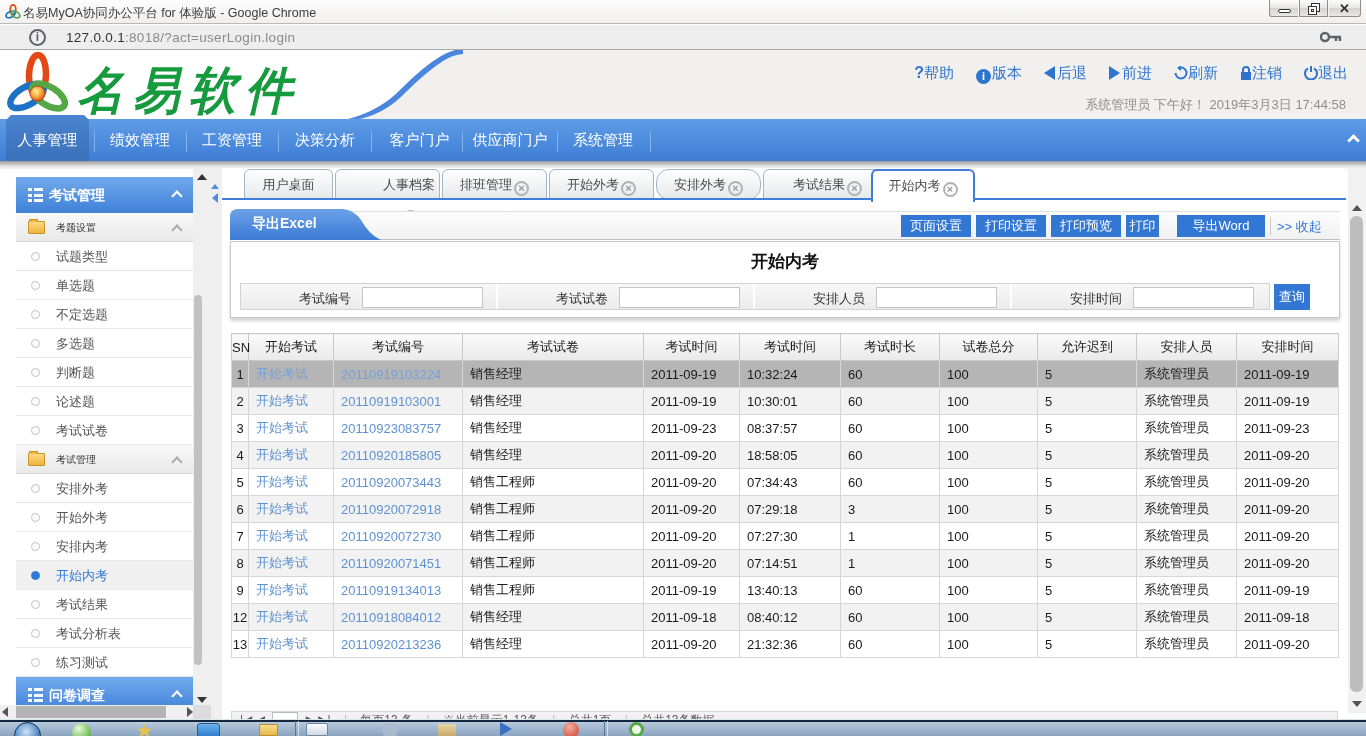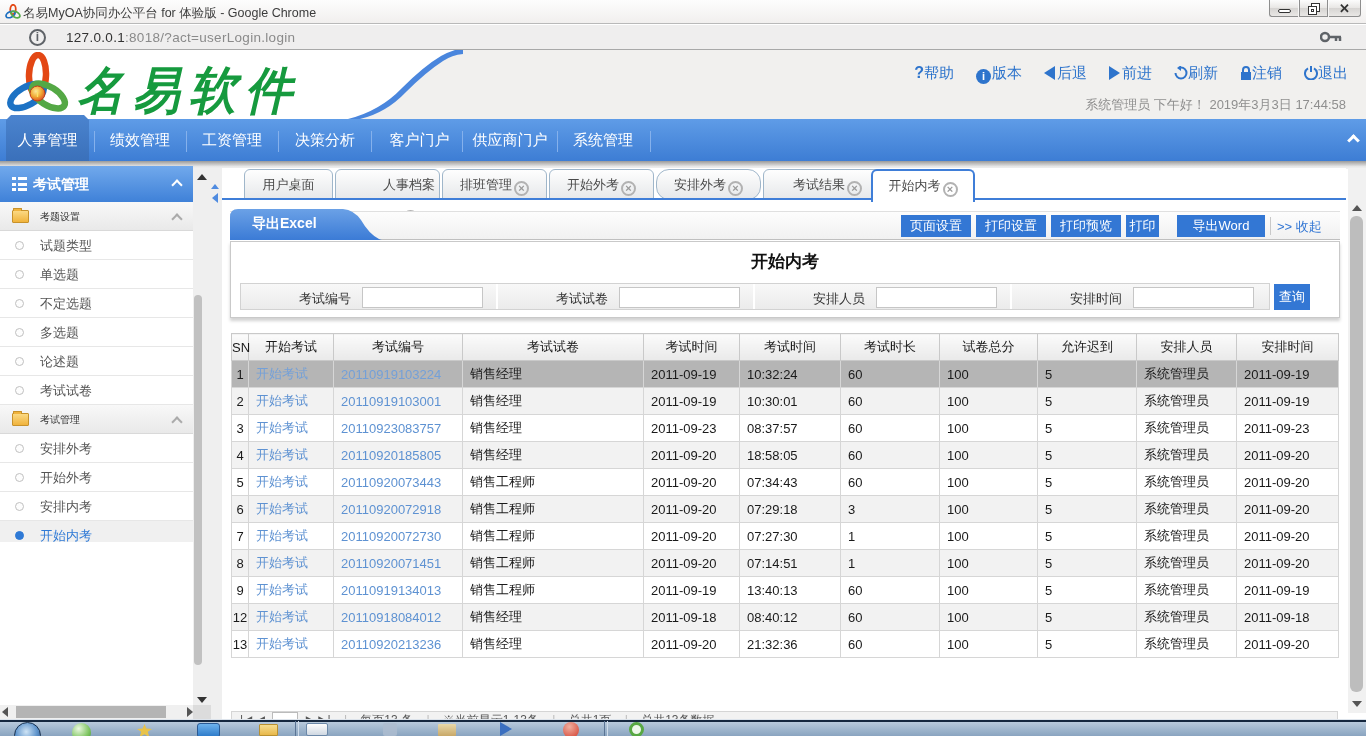--- a/index.html
+++ b/index.html
@@ -34,21 +34,21 @@
   #userinfo { top:96px; right:20px; font-size:13px; color:#8f8f8f; }
 
   
   #nav { left:0; top:119px; width:1366px; height:42px; background:linear-gradient(#5f9ce7,#3d7dd4); }
   #navshadow { left:0; top:161px; width:1366px; height:8px; background:linear-gradient(#9a9a9a,#e8e8e8 70%,#f2f2f2); }
   .navitem { position:absolute; top:119px; height:42px; line-height:42px; color:#fff; font-size:15px; text-align:center; }
   .navsep { position:absolute; top:131px; height:21px; width:1px; background:#85b1ec; }
   #navactive { position:absolute; left:6px; top:115px; width:83px; height:46px; background:linear-gradient(#4b84cf,#3a70ba); clip-path:polygon(5px 0, 78px 0, 83px 5px, 83px 46px, 0 46px, 0 5px); }
 
   
-  #sidebar { left:0; top:166px; width:193px; height:376px; background:#fff; overflow:hidden; }
+  #sidebar { left:0; top:177px; width:193px; height:528px; background:#fff; overflow:hidden;padding-left:16px; }
   .sbheader { position:relative; height:36px; background:linear-gradient(#71a9ec,#3f81d8); color:#fff; font-size:14px; font-weight:bold; line-height:36px; }
   .sbheader .txt { margin-left:33px; }
   .sbfolder { position:relative; height:29px; background:linear-gradient(#f8f8f8,#e9e9e9); border-bottom:1px solid #d9d9d9; font-size:10px; color:#333; line-height:29px; }
   .sbfolder .txt { margin-left:40px; }
   .sbitem { position:relative; height:29px; background:#fff; border-bottom:1px solid #e7e7e7; font-size:13px; color:#555; line-height:29px; }
   .sbitem .txt { margin-left:40px; }
   .sbitem.active { background:#f0f0f0; color:#2f7ad6; }
   .bullet { position:absolute; left:15px; top:10px; width:9px; height:9px; border:1px solid #c0c0c0; border-radius:50%; background:#fdfdfd; }
   .sbitem.active .bullet { background:#2f7ad6; border-color:#2f7ad6; }
   .chev { position:absolute; right:12px; top:15px; width:8px; height:8px; border-left:2px solid #fff; border-top:2px solid #fff; transform:rotate(45deg); }
@@ -209,20 +209,21 @@
   <div class="abs" style="left:1349px;top:136px;width:9px;height:9px;border-left:3px solid #fff;border-top:3px solid #fff;transform:rotate(45deg);"></div>
   <div class="abs" id="navshadow"></div>
 
   <div class="abs" id="sidebar">
     <div class="sbheader"><span class="licon"></span><span class="txt">考试管理</span><span class="chev"></span></div>
     <div class="sbfolder"><span class="ficon"></span><span class="txt">考题设置</span><span class="chev chevg"></span></div>
     <div class="sbitem"><span class="bullet"></span><span class="txt">试题类型</span></div>
     <div class="sbitem"><span class="bullet"></span><span class="txt">单选题</span></div>
     <div class="sbitem"><span class="bullet"></span><span class="txt">不定选题</span></div>
     <div class="sbitem"><span class="bullet"></span><span class="txt">多选题</span></div>
+    <div class="sbitem"><span class="bullet"></span><span class="txt">判断题</span></div>
     <div class="sbitem"><span class="bullet"></span><span class="txt">论述题</span></div>
     <div class="sbitem"><span class="bullet"></span><span class="txt">考试试卷</span></div>
     <div class="sbfolder"><span class="ficon"></span><span class="txt">考试管理</span><span class="chev chevg"></span></div>
     <div class="sbitem"><span class="bullet"></span><span class="txt">安排外考</span></div>
     <div class="sbitem"><span class="bullet"></span><span class="txt">开始外考</span></div>
     <div class="sbitem"><span class="bullet"></span><span class="txt">安排内考</span></div>
     <div class="sbitem active"><span class="bullet"></span><span class="txt">开始内考</span></div>
     <div class="sbitem"><span class="bullet"></span><span class="txt">考试结果</span></div>
     <div class="sbitem"><span class="bullet"></span><span class="txt">考试分析表</span></div>
     <div class="sbitem"><span class="bullet"></span><span class="txt">练习测试</span></div>

